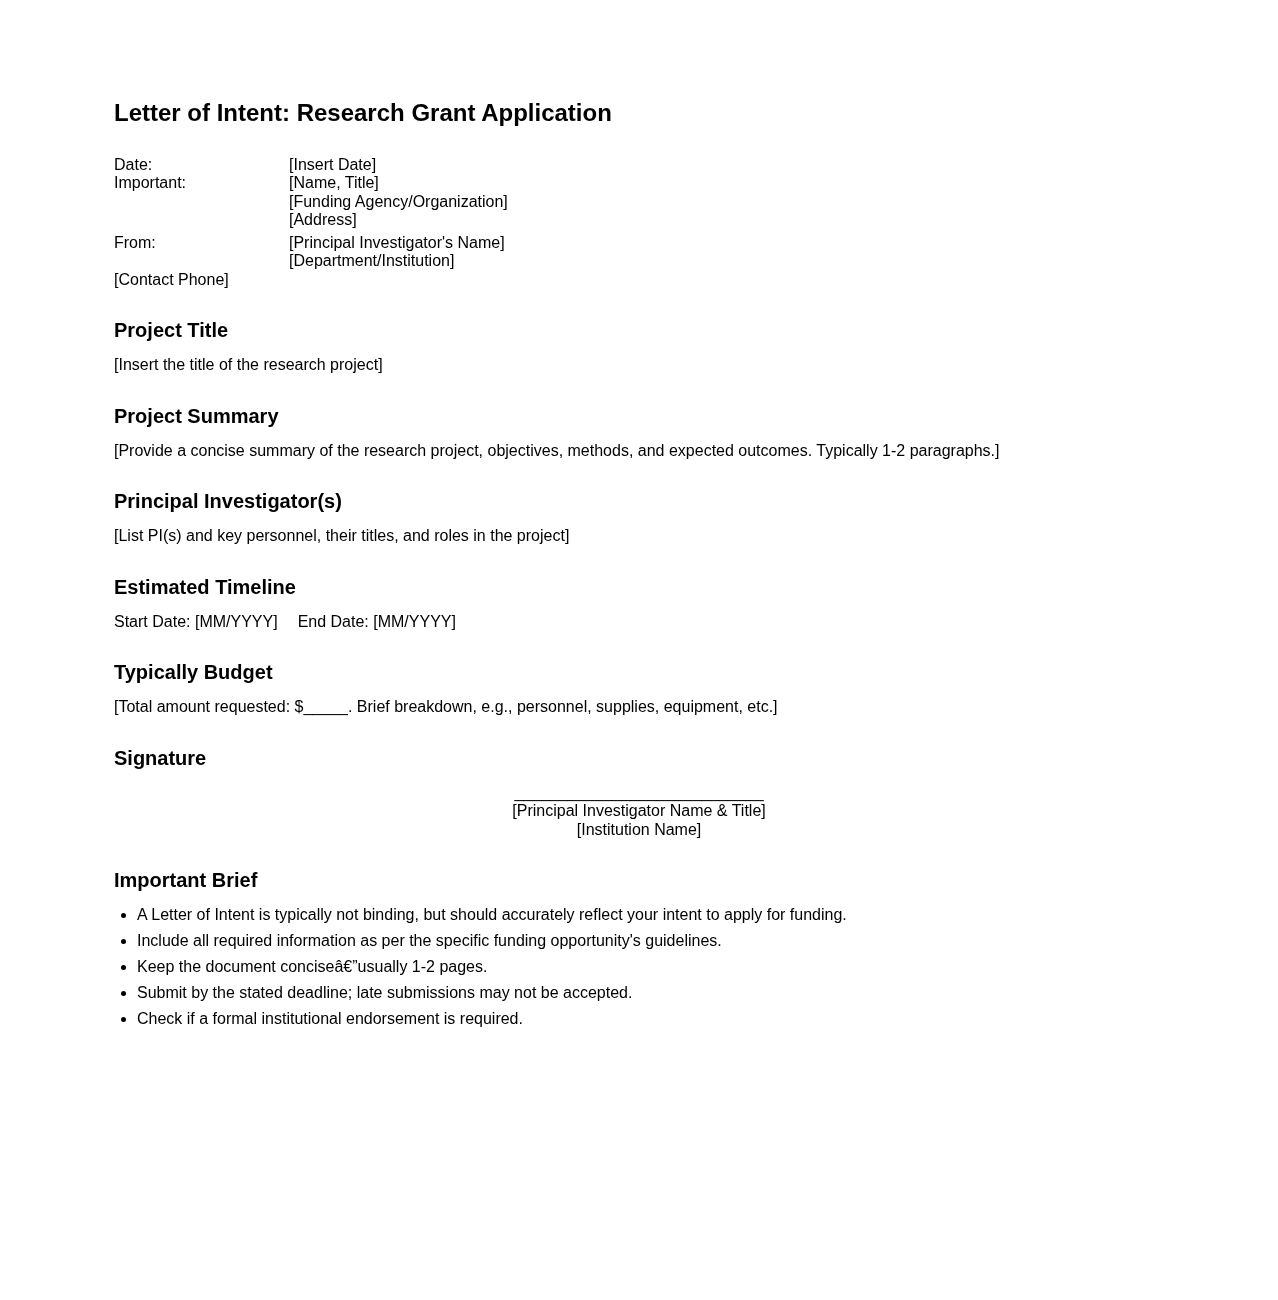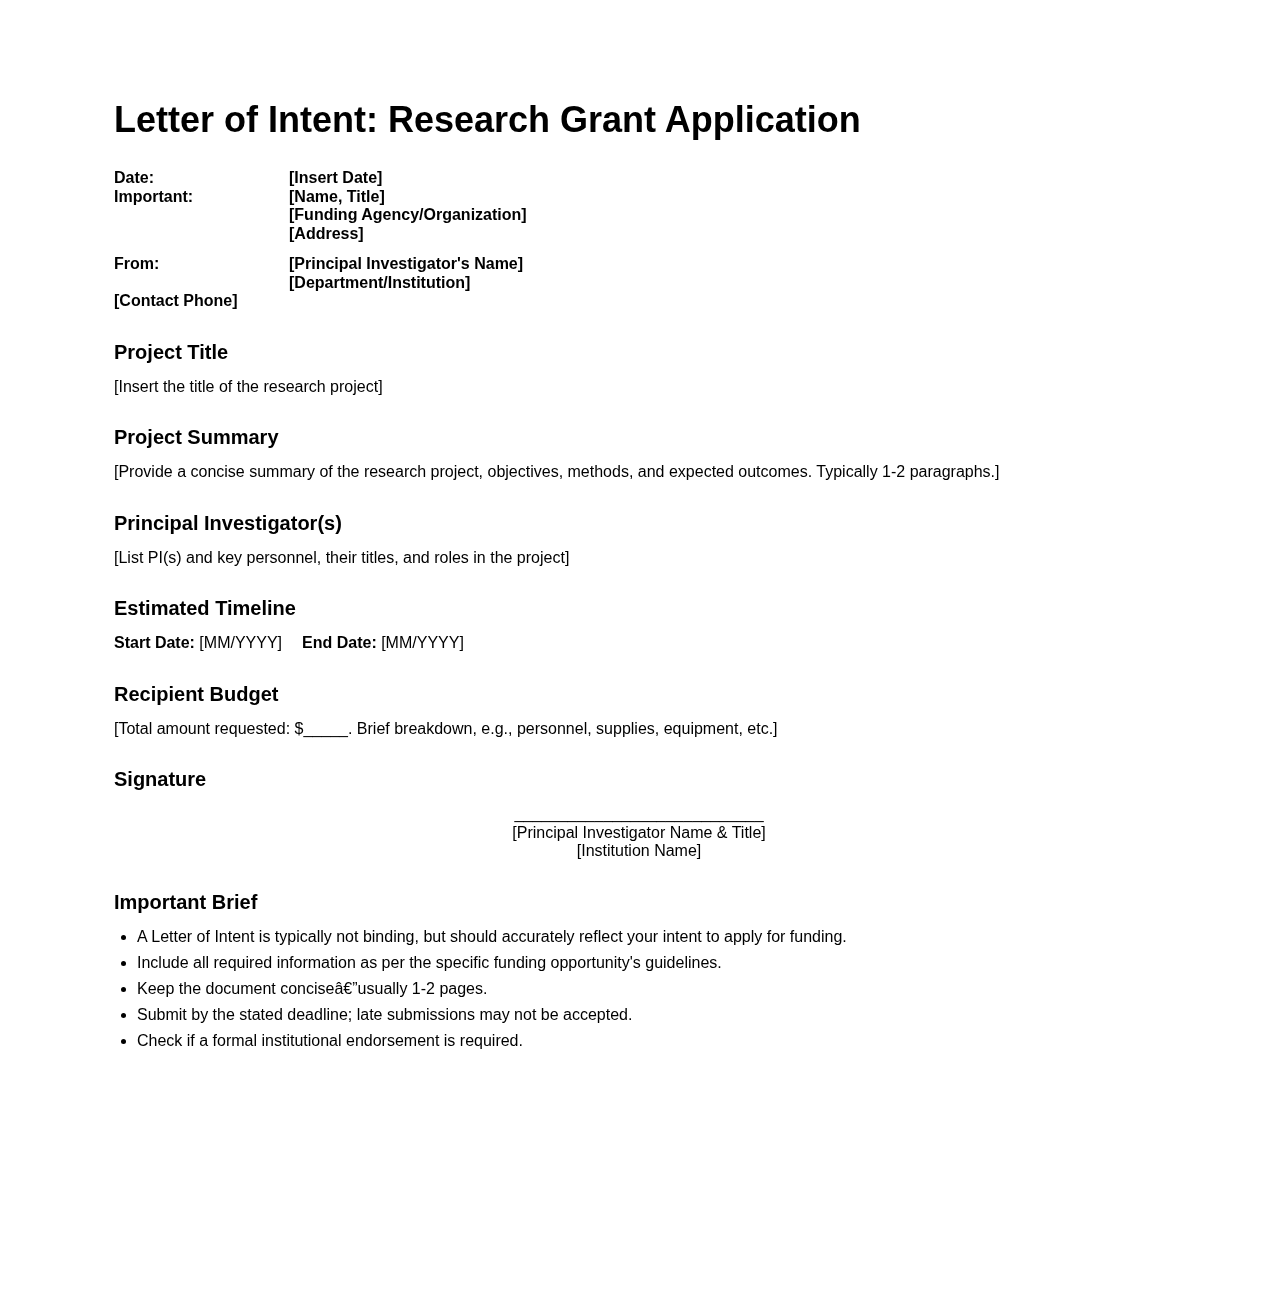--- a/index.html
+++ b/index.html
@@ -10,50 +10,49 @@
     font-family: "Liberation Sans", sans-serif;
     font-size: 16px;
   }
   .page {
     width: 1050px;
     margin: 0 auto;
     padding: 99px 0 190px 0;
     background: #ffffff;
   }
   h1.doc-title {
-    font-size: 36px;
+    font-size: 24px;
     font-weight: bold;
     line-height: 1.15;
     margin: 0 0 29px 0;
   }
   h2.section-heading {
     font-size: 20px;
     font-weight: bold;
     line-height: 1.15;
     margin: 30px 0 14px 0;
   }
   .info-grid {
     display: grid;
     grid-template-columns: 175px auto;
     line-height: 1.157;
-    font-weight: bold;
   }
   .info-grid.from-block {
-    margin-top: 12px;
+    margin-top: 4px;
   }
   .body-text {
     margin: 0;
     line-height: 1.157;
   }
   .timeline-line {
     margin: 0;
     line-height: 1.157;
   }
   .timeline-line .pair-label {
-    font-weight: bold;
+    font-weight: normal;
   }
   .timeline-line .end-pair {
     margin-left: 20px;
   }
   .signature-block {
     margin: 14px 0 0 0;
     line-height: 1.157;
     text-align: center;
   }
   ul.notes-list {
@@ -107,21 +106,21 @@
     <h2 class="section-heading">Principal Investigator(s)</h2>
     <p class="body-text">[List PI(s) and key personnel, their titles, and roles in the project]</p>
   </section>
 
   <section>
     <h2 class="section-heading">Estimated Timeline</h2>
     <p class="timeline-line"><span class="pair-label">Start Date:</span> <span>[MM/YYYY]</span><span class="pair-label end-pair">End Date:</span> <span>[MM/YYYY]</span></p>
   </section>
 
   <section>
-    <h2 class="section-heading">Recipient Budget</h2>
+    <h2 class="section-heading">Typically Budget</h2>
     <p class="body-text">[Total amount requested: $_____. Brief breakdown, e.g., personnel, supplies, equipment, etc.]</p>
   </section>
 
   <section>
     <h2 class="section-heading">Signature</h2>
     <p class="signature-block">
       <span>____________________________</span><br>
       <span>[Principal Investigator Name &amp; Title]</span><br>
       <span>[Institution Name]</span>
     </p>

